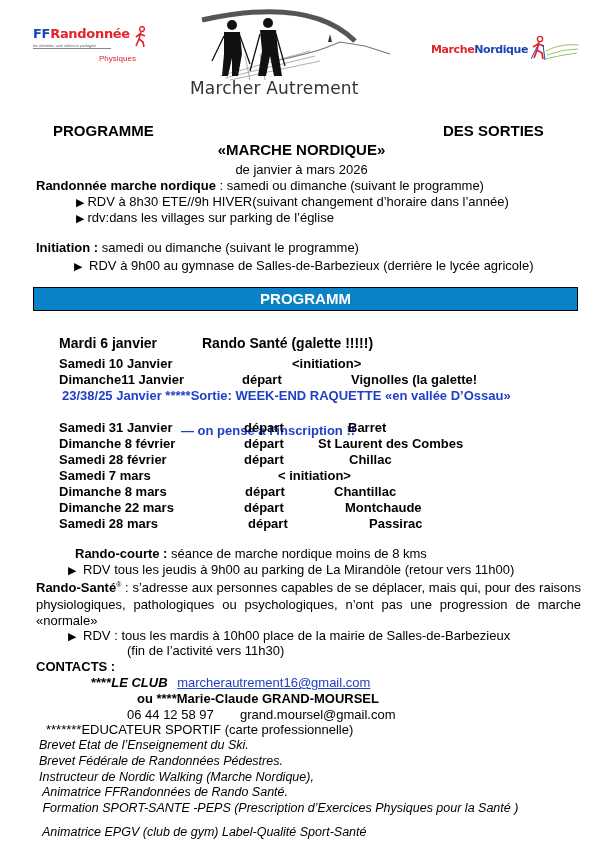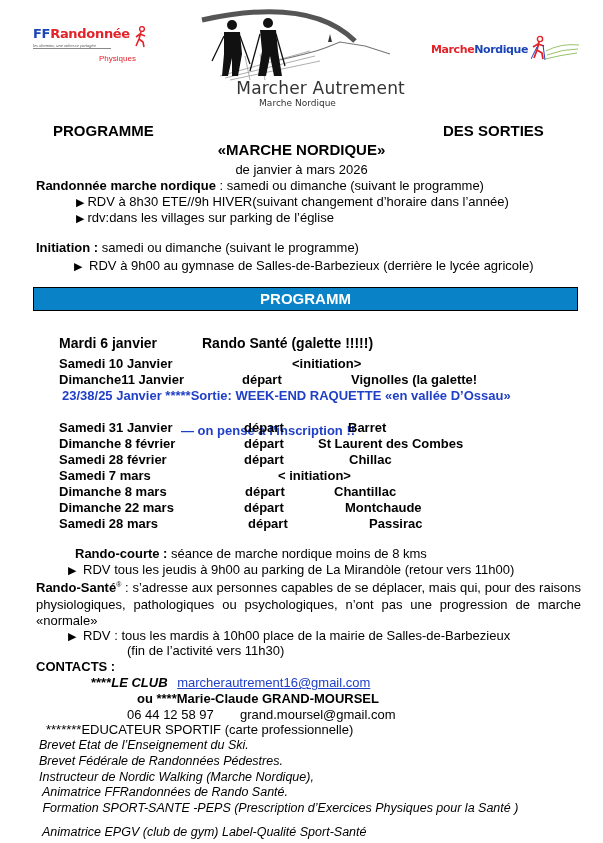--- a/index.html
+++ b/index.html
@@ -21,21 +21,21 @@
     .ffr-ff { color: #1b45b5; }
     .ffr-rand { color: #e3232a; }
     .ffr-tag { position:absolute; left:0; top:17px; font-size:4px; color:#555; font-style: italic; border-bottom: 1px solid #888; width: 78px; }
     .ffr-charente { position:absolute; left:66px; top:28px; font-size: 8px; color:#e3232a; }
     .mn-logo { left: 431px; top: 35px; width: 150px; height: 30px; }
     .mn-text { font-family: "DejaVu Sans", sans-serif; font-weight: bold; font-size: 11px; letter-spacing: -0.4px; }
     .mn-m { color: #e3232a; }
     .mn-n { color: #1b45b5; }
 
     .main-logo { left: 190px; top: 6px; width: 215px; height: 100px; }
-    .ma-title { position:absolute; left: 0; top: 72px; width: 215px; text-align:right; font-family: "DejaVu Sans", sans-serif; font-size: 17px; color:#333; letter-spacing: 0.2px; }
+    .ma-title { position:absolute; left: 0; top: 72px; width: 215px; text-align:left; font-family: "DejaVu Sans", sans-serif; font-size: 17px; color:#333; letter-spacing: 0.2px; }
     .ma-sub { position:absolute; left: 0; top: 92px; width: 215px; text-align:center; font-family: "DejaVu Sans", sans-serif; font-size: 9px; color:#333; }
 
     .section-bar {
       position: absolute; left: 33px; top: 287px; width: 545px; height: 24px;
       background: #0a82c8; border: 1px solid #000; box-sizing: border-box;
       color: #fff; font-weight: bold; font-size: 15px; text-align: center; line-height: 22px;
     }
     .email-link { color: #1f3fc7; text-decoration: underline; margin-top: 32px; }
     .just { white-space: normal; text-align: justify; width: 545px; line-height: 16.5px; }
   </style>
@@ -59,21 +59,20 @@
     <path d="M138 36 L140 28 L142 36" fill="#333"></path>
     <path d="M30 70 L120 45 M35 72 L125 50 M40 74 L130 55 M55 50 L60 74 M70 48 L75 74" stroke="#999" stroke-width="0.8"></path>
     <circle cx="42" cy="19" r="5" fill="#111"></circle>
     <path d="M34 26 L50 26 L52 48 L48 70 L42 70 L42 52 L38 70 L32 70 L34 48 Z" fill="#111"></path>
     <path d="M34 30 L22 55 M50 30 L60 58" stroke="#111" stroke-width="1.3"></path>
     <circle cx="78" cy="17" r="5" fill="#111"></circle>
     <path d="M70 24 L86 24 L88 45 L92 70 L84 70 L80 50 L76 70 L68 70 L72 45 Z" fill="#111"></path>
     <path d="M70 28 L60 65 M86 28 L95 60" stroke="#111" stroke-width="1.3"></path>
   </svg>
   <div class="ma-title">Marcher Autrement</div>
-  <div class="ma-sub">Marche Nordique</div>
 </div>
 
 <div class="abs mn-logo">
   <div class="mn-text" style="position:absolute; left:0; top:8px;"><span class="mn-m">Marche</span><span class="mn-n">Nordique</span></div>
   <svg style="position:absolute; left:100px; top:0px;" width="50" height="28" viewBox="0 0 50 28">
     <circle cx="9" cy="4" r="2.6" fill="none" stroke="#e3232a" stroke-width="1.4"></circle>
     <path d="M8 7 L6 15 L3 23 M6 15 L11 18 L12 24 M7 9 L13 11 M7 9 L2 12" fill="none" stroke="#e3232a" stroke-width="1.8"></path>
     <path d="M0 24 L6 12 M14 25 L12 10" stroke="#1b45b5" stroke-width="1"></path>
     <path d="M15 16 Q30 8 48 10 M16 20 Q32 14 47 14 M14 24 Q30 20 46 18" fill="none" stroke="#7cb342" stroke-width="0.8"></path>
   </svg>

